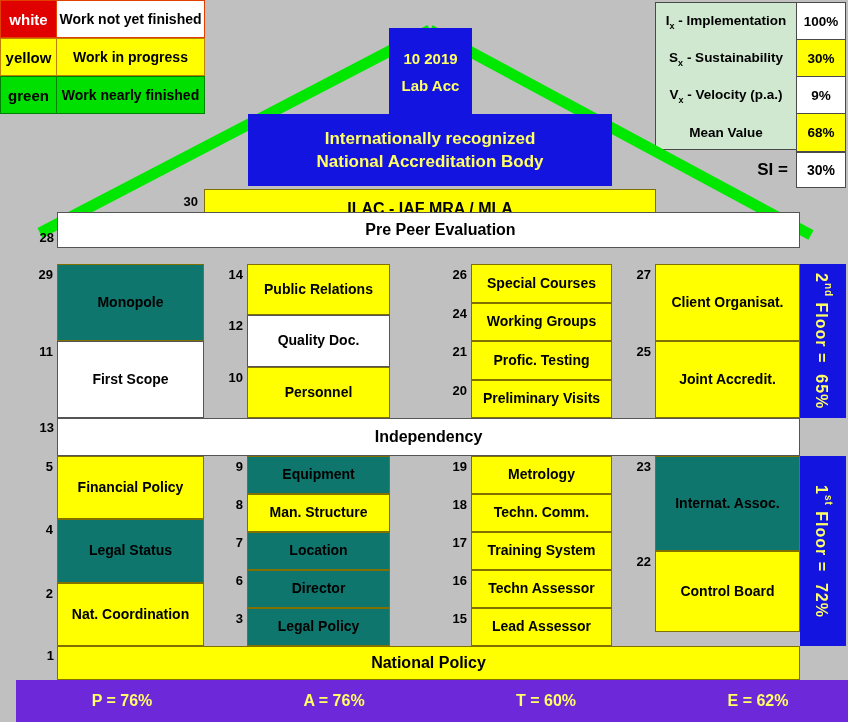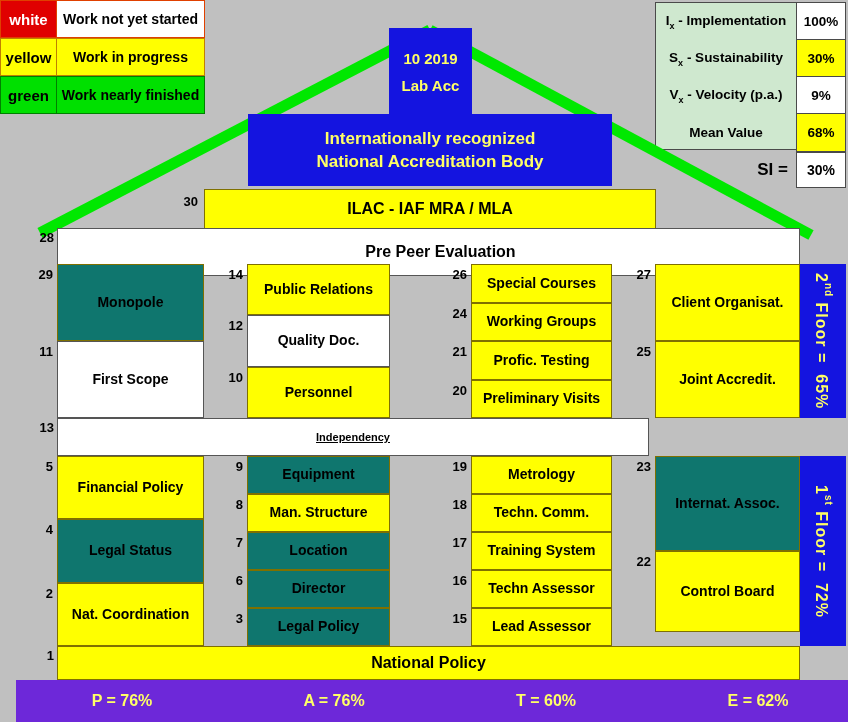--- a/index.html
+++ b/index.html
@@ -76,21 +76,21 @@
   sub{font-size:9px;}
 </style>
 </head>
 <body>
 
 <div id="root">
 
   <div class="legend" id="legend">
       <div class="lg-row" style="top: 0px;">
         <div class="lg-key" style="background: rgb(224, 0, 0); color: rgb(255, 255, 255); border: 1px solid rgb(224, 64, 0);">white</div>
-        <div class="lg-val" style="background: rgb(255, 255, 255); border-top: 1px solid rgb(224, 64, 0); border-right: 1px solid rgb(224, 64, 0); border-bottom: 1px solid rgb(224, 64, 0); border-left: none; border-image: initial;">Work not yet started</div>
+        <div class="lg-val" style="background: rgb(255, 255, 255); border-top: 1px solid rgb(224, 64, 0); border-right: 1px solid rgb(224, 64, 0); border-bottom: 1px solid rgb(224, 64, 0); border-left: none; border-image: initial;">Work not yet finished</div>
       </div>
       <div class="lg-row" style="top: 38px;">
         <div class="lg-key" style="background: rgb(255, 255, 0); color: rgb(0, 0, 0); border: 1px solid rgb(192, 128, 0);">yellow</div>
         <div class="lg-val" style="background: rgb(255, 255, 0); border-top: 1px solid rgb(192, 128, 0); border-right: 1px solid rgb(192, 128, 0); border-bottom: 1px solid rgb(192, 128, 0); border-left: none; border-image: initial;">Work in progress</div>
       </div>
       <div class="lg-row" style="top: 76px;">
         <div class="lg-key" style="background: rgb(0, 224, 0); color: rgb(0, 0, 0); border: 1px solid rgb(0, 128, 0);">green</div>
         <div class="lg-val" style="background: rgb(0, 224, 0); border-top: 1px solid rgb(0, 128, 0); border-right: 1px solid rgb(0, 128, 0); border-bottom: 1px solid rgb(0, 128, 0); border-left: none; border-image: initial;">Work nearly finished</div>
       </div>
     </div>
@@ -136,24 +136,24 @@
 
   <div class="box banner">
     <span>Internationally recognized</span>
     <span>National Accreditation Body</span>
   </div>
 
   <div class="num" style="left:168px;top:195px;width:30px;">30</div>
   <div class="box cell c-yellow" style="left:204px;top:189px;width:452px;height:40px;font-size:16px;">ILAC - IAF MRA / MLA</div>
 
   <div class="num" style="left:26px;top:231px;width:28px;">28</div>
-  <div class="box cell c-white" style="left:57px;top:228px;width:743px;height:48px;font-size:16px;padding-left:24px;">Pre Peer Evaluation</div>
+  <div class="box cell c-white" style="left:57px;top:212px;width:743px;height:36px;font-size:16px;padding-left:24px;">Pre Peer Evaluation</div>
 
   <div class="num" style="left:26px;top:421px;width:28px;">13</div>
-  <div class="box cell c-white" style="left:57px;top:418px;width:592px;height:38px;font-size:11px;text-decoration:underline;">Independency</div>
+  <div class="box cell c-white" style="left:57px;top:418px;width:743px;height:38px;font-size:16px;">Independency</div>
 
   <div class="num" style="left:26px;top:649px;width:28px;">1</div>
   <div class="box cell c-yellow" style="left:57px;top:646px;width:743px;height:34px;font-size:16px;">National Policy</div>
 
   <div class="box c-blue" style="left:800px;top:264px;width:46px;height:154px;flex-direction:column;">
     <div class="vside" id="f2side">2<sup>nd</sup> Floor =&nbsp;&nbsp;65%</div>
   </div>
   <div class="box c-blue" style="left:800px;top:456px;width:46px;height:190px;flex-direction:column;">
     <div class="vside" id="f1side">1<sup>st</sup> Floor =&nbsp;&nbsp;72%</div>
   </div>

